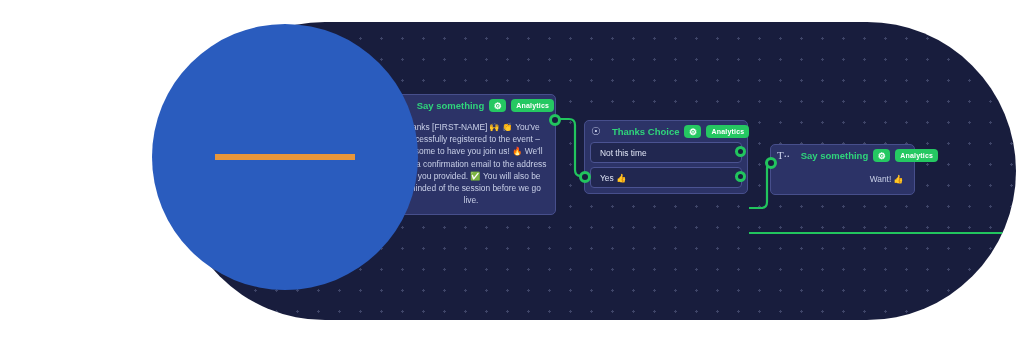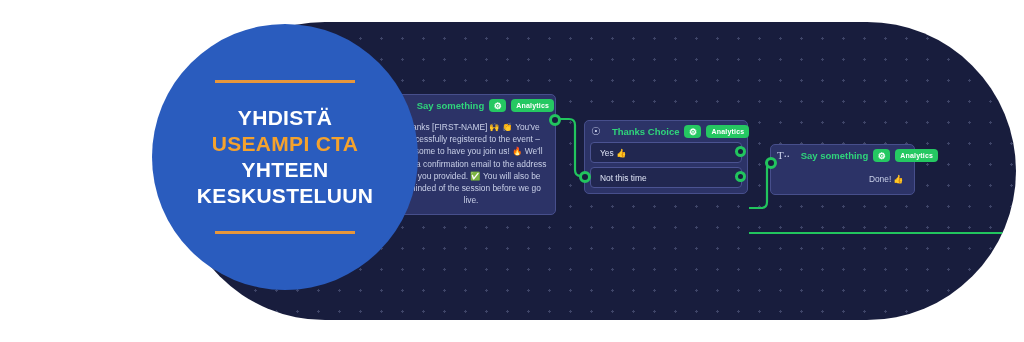--- a/index.html
+++ b/index.html
@@ -179,46 +179,40 @@
 
   <div class="node" id="node-single">
     <div class="node-head">
       <span class="head-icon">☉</span>
       <span class="head-title">Thanks Choice</span>
       <span class="pill gear">⚙</span>
       <span class="pill analytics">Analytics</span>
     </div>
     <div class="choices">
       <div class="choice">
-        <span>Yes 👍</span>
+        <span>Not this time</span>
         <span class="dot"></span>
       </div>
       <div class="choice">
-        <span>Not this time</span>
+        <span>Yes 👍</span>
         <span class="dot"></span>
       </div>
     </div>
     <span class="port" style="left:-6px;top:50px;"></span>
   </div>
 
   <div class="node" id="node-say-2">
     <div class="node-head">
       <span class="head-icon">T‧‧</span>
       <span class="head-title">Say something</span>
       <span class="pill gear">⚙</span>
       <span class="pill analytics">Analytics</span>
     </div>
-    <div class="node-body right-al">Done! 👍</div>
+    <div class="node-body right-al">Want! 👍</div>
     <span class="port" style="left:-6px;top:12px;"></span>
   </div>
 
 </div>
 
 <div id="circle">
   <div class="rule"></div>
-  <div id="cta-text">
-    <span>YHDISTÄ</span><br>
-    <span class="hl">USEAMPI CTA</span><br>
-    <span>YHTEEN</span><br>
-    <span>KESKUSTELUUN</span>
-  </div>
   <div class="rule"></div>
 </div>
 
 </body></html>

